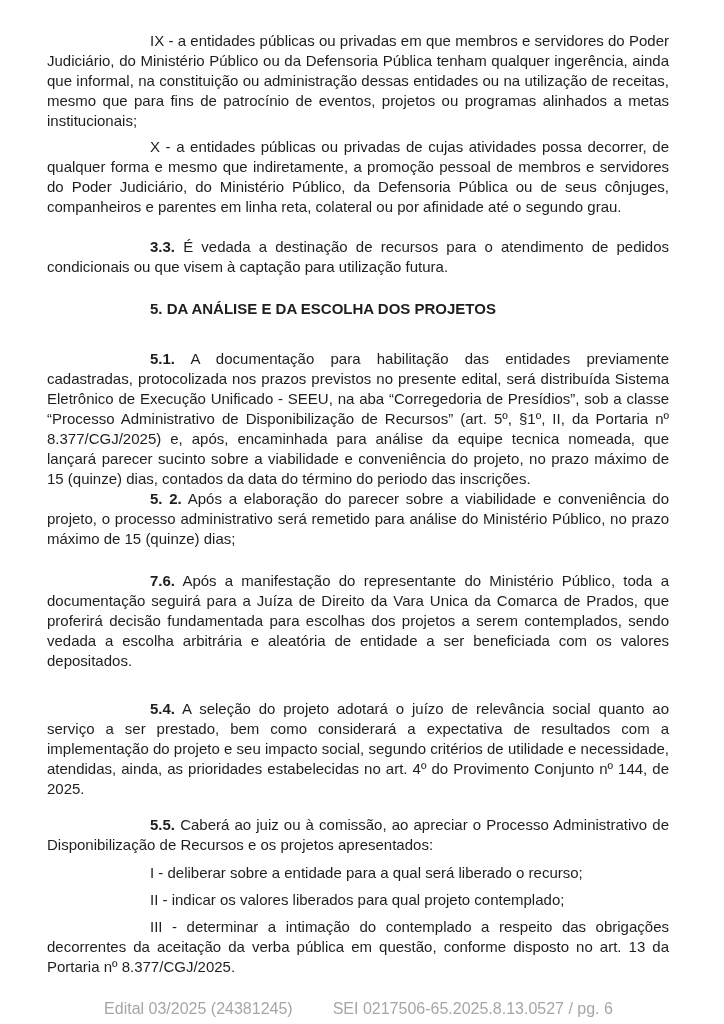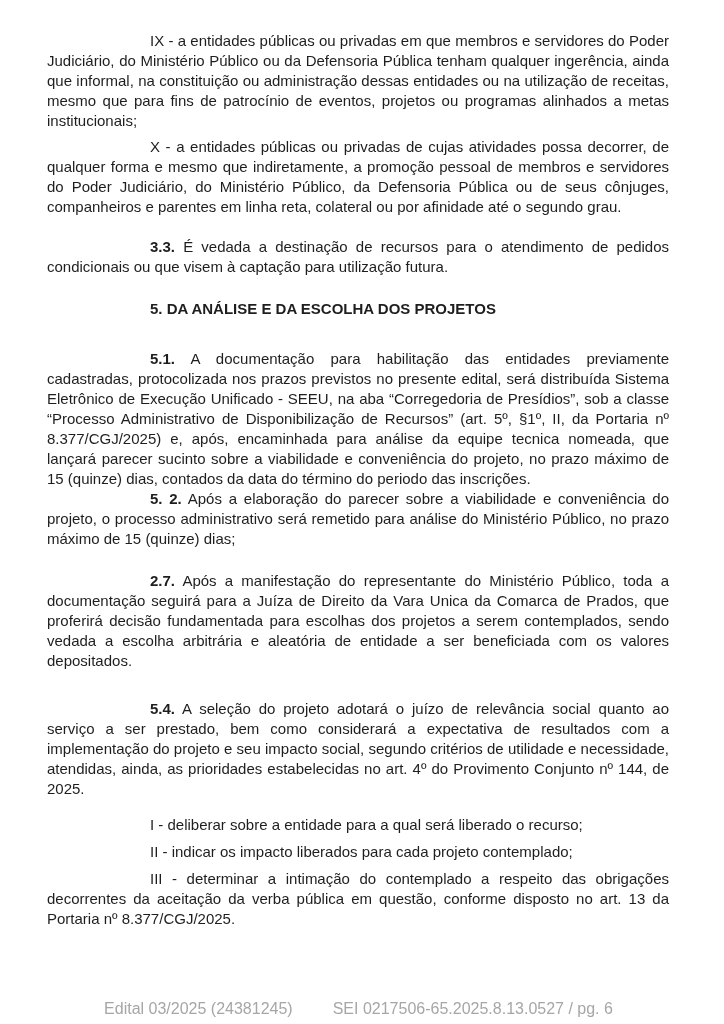--- a/index.html
+++ b/index.html
@@ -66,28 +66,29 @@
   <p class="para mb20">X - a entidades públicas ou privadas de cujas atividades possa decorrer, de qualquer forma e mesmo que indiretamente, a promoção pessoal de membros e servidores do Poder Judiciário, do Ministério Público, da Defensoria Pública ou de seus cônjuges, companheiros e parentes em linha reta, colateral ou por afinidade até o segundo grau.</p>
 
   <p class="para mb22"><b class="num">3.3.</b> <span>É vedada a destinação de recursos para o atendimento de pedidos condicionais ou que visem à captação para utilização futura.</span></p>
 
   <h2 class="heading mb30">5. DA ANÁLISE E DA ESCOLHA DOS PROJETOS</h2>
 
   <p class="para mb12"><b class="num">5.1.</b> <span>A documentação para habilitação das entidades previamente cadastradas, protocolizada nos prazos previstos no presente edital, será distribuída Sistema Eletrônico de Execução Unificado - SEEU, na aba “Corregedoria de Presídios”, sob a classe “Processo Administrativo de Disponibilização de Recursos” (art. 5º, §1º, II, da Portaria nº 8.377/CGJ/2025) e, após, encaminhada para análise da equipe tecnica nomeada, que lançará parecer sucinto sobre a viabilidade e conveniência do projeto, no prazo máximo de 15 (quinze) dias, contados da data do término do periodo das inscrições.</span></p>
 
   <p class="para mb22"><b class="num">5. 2.</b> <span>Após a elaboração do parecer sobre a viabilidade e conveniência do projeto, o processo administrativo será remetido para análise do Ministério Público, no prazo máximo de 15 (quinze) dias;</span></p>
 
-  <p class="para mb28"><b class="num">2.7.</b> <span>Após a manifestação do representante do Ministério Público, toda a documentação seguirá para a Juíza de Direito da Vara Unica da Comarca de Prados, que proferirá decisão fundamentada para escolhas dos projetos a serem contemplados, sendo vedada a escolha arbitrária e aleatória de entidade a ser beneficiada com os valores depositados.</span></p>
+  <p class="para mb28"><b class="num">7.6.</b> <span>Após a manifestação do representante do Ministério Público, toda a documentação seguirá para a Juíza de Direito da Vara Unica da Comarca de Prados, que proferirá decisão fundamentada para escolhas dos projetos a serem contemplados, sendo vedada a escolha arbitrária e aleatória de entidade a ser beneficiada com os valores depositados.</span></p>
 
   <p class="para mb16"><b class="num">5.4.</b> <span>A seleção do projeto adotará o juízo de relevância social quanto ao serviço a ser prestado, bem como considerará a expectativa de resultados com a implementação do projeto e seu impacto social, segundo critérios de utilidade e necessidade, atendidas, ainda, as prioridades estabelecidas no art. 4º do Provimento Conjunto nº 144, de 2025.</span></p>
 
+  <p class="para mb8"><b class="num">5.5.</b> <span>Caberá ao juiz ou à comissão, ao apreciar o Processo Administrativo de Disponibilização de Recursos e os projetos apresentados:</span></p>
 
   <p class="para mb7">I - deliberar sobre a entidade para a qual será liberado o recurso;</p>
 
-  <p class="para mb7">II - indicar os impacto liberados para cada projeto contemplado;</p>
+  <p class="para mb7">II - indicar os valores liberados para qual projeto contemplado;</p>
 
   <p class="para">III - determinar a intimação do contemplado a respeito das obrigações decorrentes da aceitação da verba pública em questão, conforme disposto no art. 13 da Portaria nº 8.377/CGJ/2025.</p>
 
   <div class="footer">
     <span>Edital 03/2025 (24381245)</span>
     <span>SEI 0217506-65.2025.8.13.0527 / pg. 6</span>
   </div>
 
 </div>
 

